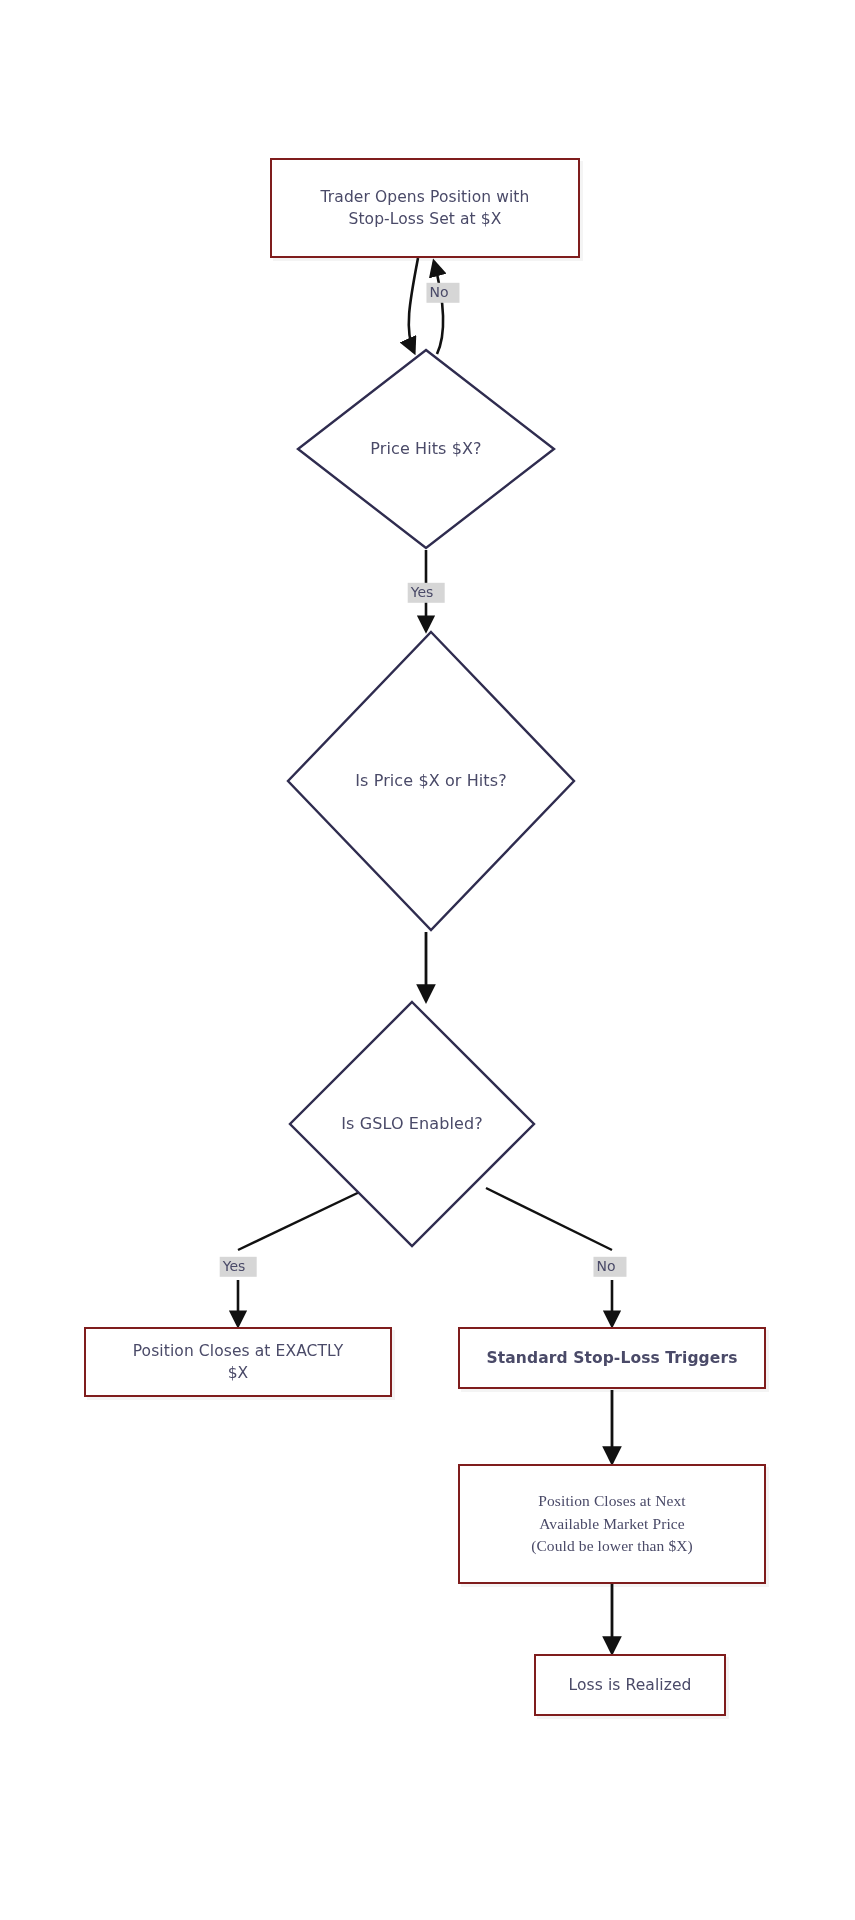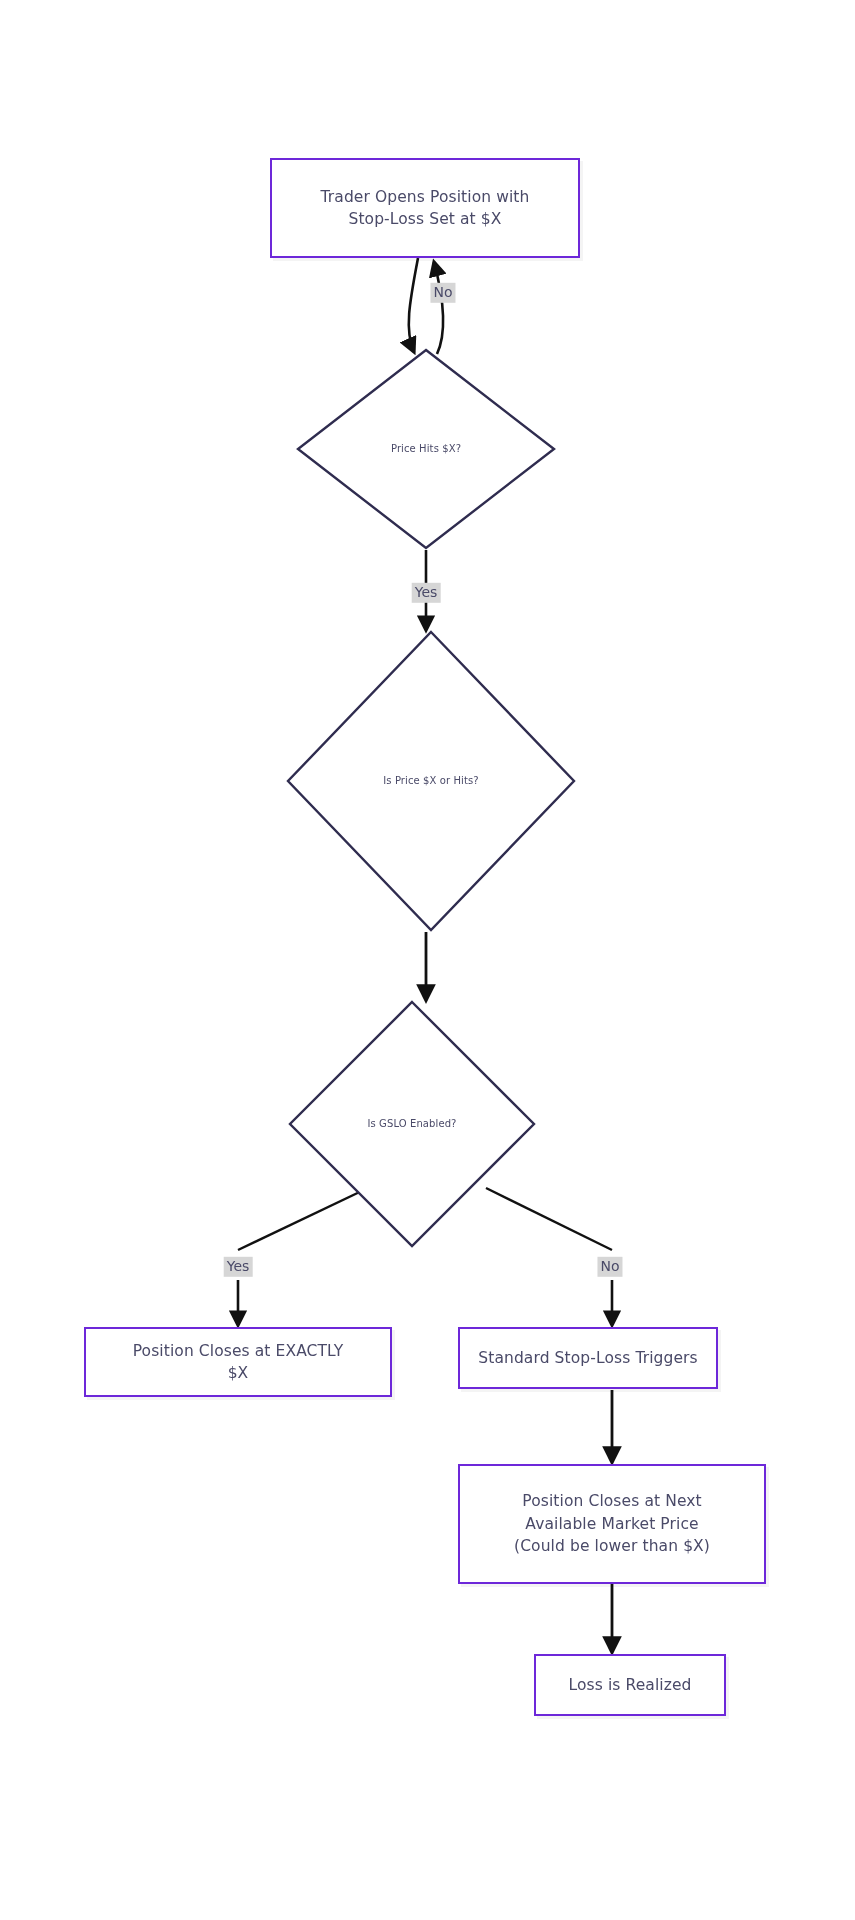--- a/index.html
+++ b/index.html
@@ -30,21 +30,21 @@
   .node {
     position: absolute;
     box-sizing: border-box;
     display: flex;
     align-items: center;
     justify-content: center;
     text-align: center;
   }
   .proc {
     background: #ffffff;
-    border: 2px solid #6d28d9;
+    border: 2px solid #7f1d1d;
     box-shadow: 3px 3px 0 rgba(0,0,0,0.045);
   }
   .proc .label {
     color: #4a4a68;
     font-size: 15.5px;
     line-height: 1.45;
     letter-spacing: 0.1px;
     white-space: pre-line;
     padding: 0 10px;
   }
@@ -60,32 +60,32 @@
   .diamond-label {
     position: absolute;
     left: 0;
     top: 0;
     width: 100%;
     height: 100%;
     display: flex;
     align-items: center;
     justify-content: center;
     color: #4a4a68;
-    font-size: 10px;
+    font-size: 16px;
     line-height: 1.4;
     letter-spacing: 0.1px;
     text-align: center;
   }
   .edge-label {
     position: absolute;
     background: #d6d6d6;
     color: #4a4a68;
     font-size: 14px;
     line-height: 1.1;
-    padding: 2px 3px 3px 3px;
+    padding: 2px 11px 3px 3px;
     transform: translate(-50%, -50%);
     white-space: nowrap;
   }
 </style>
 </head>
 <body>
 
 <div id="flow-root">
 
   <svg id="edges-svg" viewBox="0 0 855 1920" xmlns="http://www.w3.org/2000/svg">
@@ -138,25 +138,25 @@
       <polygon points="124,2 246,124 124,246 2,124" fill="#ffffff" stroke="#2f2c4f" stroke-width="2.4"></polygon>
     </svg>
     <div class="diamond-label">Is GSLO Enabled?</div>
   </div>
 
   <div class="node proc" style="left:84px; top:1327px; width:308px; height:70px;">
     <div class="label">Position Closes at EXACTLY
 $X</div>
   </div>
 
-  <div class="node proc" style="left:458px; top:1327px; width:260px; height:62px;">
+  <div class="node proc" style="left:458px; top:1327px; width:308px; height:62px;font-weight:bold;">
     <div class="label">Standard Stop-Loss Triggers</div>
   </div>
 
-  <div class="node proc" style="left:458px; top:1464px; width:308px; height:120px;">
+  <div class="node proc" style="left:458px; top:1464px; width:308px; height:120px;font-family:Liberation Serif, serif;">
     <div class="label">Position Closes at Next
 Available Market Price
 (Could be lower than $X)</div>
   </div>
 
   <div class="node proc" style="left:516px; top:1654px; width:192px; height:62px;margin-left:18px;">
     <div class="label">Loss is Realized</div>
   </div>
 
   <div class="edge-label" style="left:443px; top:293px;">No</div>

